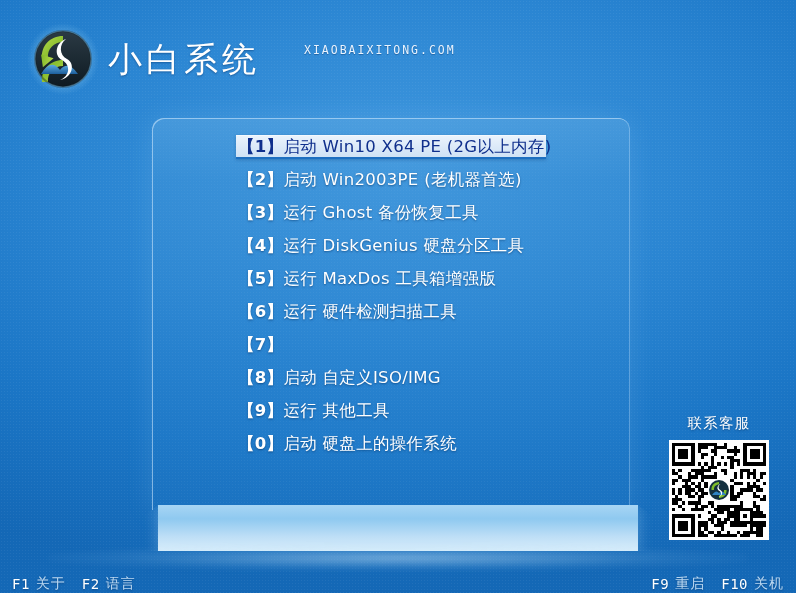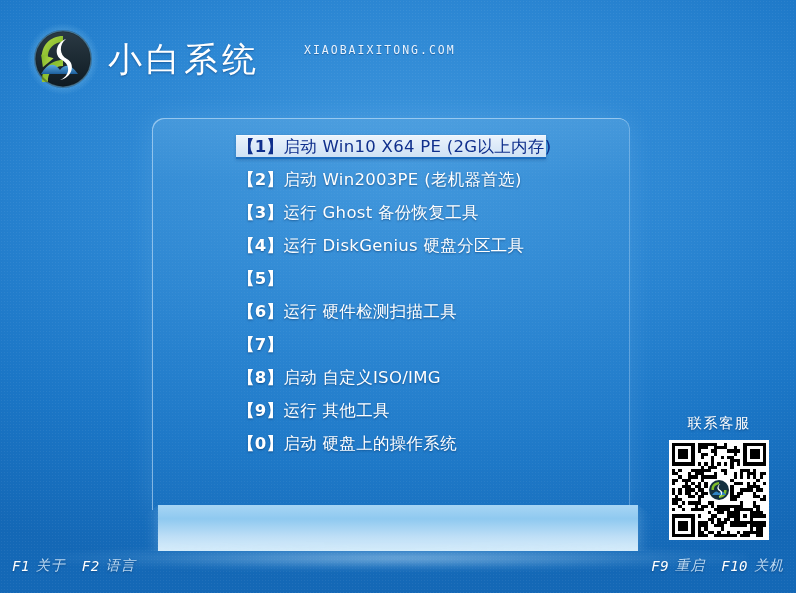--- a/index.html
+++ b/index.html
@@ -196,27 +196,26 @@
   }
 
   
   .bottom-bar {
     position: absolute;
     left: 0;
     right: 0;
     bottom: 0;
     height: 36px;
     display: flex;
-    align-items: flex-start;
+    align-items: flex-end;
     justify-content: space-between;
     padding: 0 12px;
     box-sizing: border-box;
     z-index: 8;
     font-family: "DejaVu Sans", "Liberation Sans", sans-serif;
-    font-style: italic;
   }
   .hint-group {
     display: flex;
     align-items: center;
     gap: 6px;
     font-size: 14.5px;
   }
   .hint-group + .hint-group { margin-left: 16px; }
   .bottom-side { display: flex; align-items: center; }
   .fkey {
@@ -290,20 +289,21 @@
       <div class="menu-item">
         <span class="bracket">【3】</span>
         <span>运行 Ghost 备份恢复工具</span>
       </div>
       <div class="menu-item">
         <span class="bracket">【4】</span>
         <span>运行 DiskGenius 硬盘分区工具</span>
       </div>
       <div class="menu-item">
         <span class="bracket">【5】</span>
+        <span>运行 MaxDos 工具箱增强版</span>
       </div>
       <div class="menu-item">
         <span class="bracket">【6】</span>
         <span>运行 硬件检测扫描工具</span>
       </div>
       <div class="menu-item">
         <span class="bracket">【7】</span>
       </div>
       <div class="menu-item">
         <span class="bracket">【8】</span>

